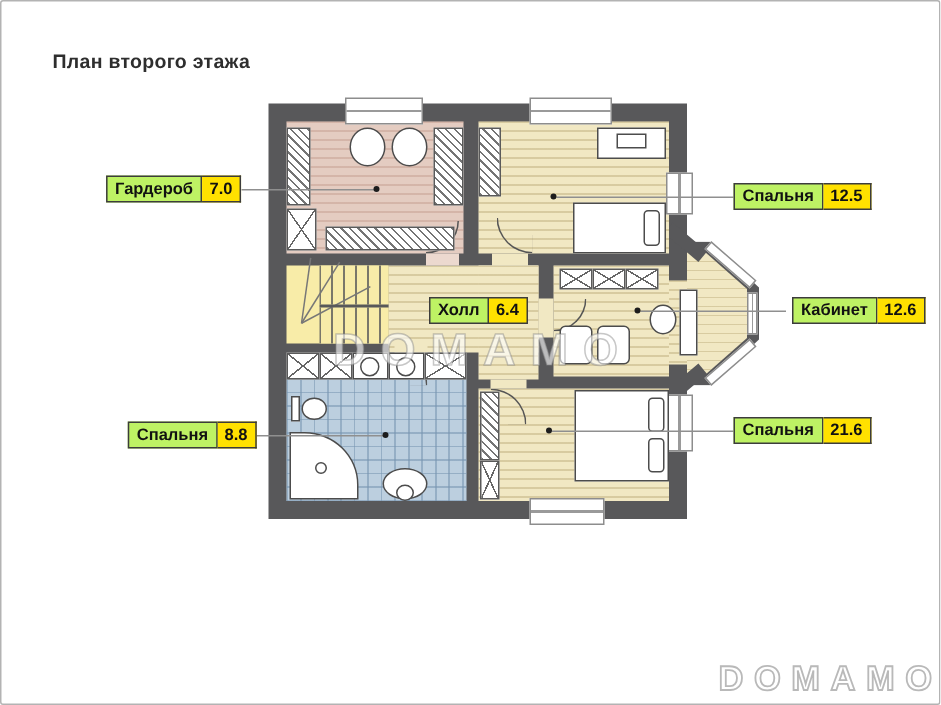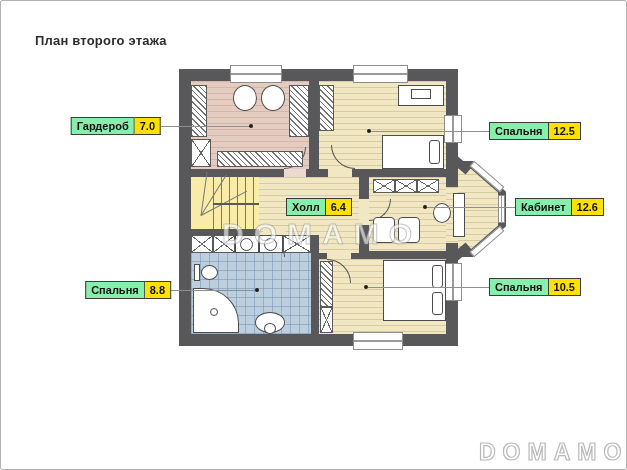--- a/index.html
+++ b/index.html
@@ -38,21 +38,21 @@
   .furn { background:#fff; border:1px solid #4c4c4c; }
   .round { border-radius:50%; }
   .arc { border:1px solid #555; border-top:none; border-left:none; border-radius:0 0 100% 0; background:transparent; }
   .treads { background-color:#f8eca8;
     background-image:repeating-linear-gradient(90deg, rgba(90,90,90,.8) 0 1px, transparent 1px 8px); }
   .fanline { height:1px; background:#777; transform-origin:left center; }
 
   
   .rlabel { display:inline-flex; align-items:stretch; font-size:11px; font-weight:bold; color:#111; white-space:nowrap; }
   .ralign { transform:translateX(-100%); }
-  .rname { background:#86efac; border:1px solid #3c3c3c; padding:2px 5px; }
+  .rname { background:#bef264; border:1px solid #3c3c3c; padding:2px 5px; }
   .rarea { background:#ffe100; border:1px solid #3c3c3c; border-left:none; padding:2px 5px; }
   .leader { height:1px; background:#8f8f8f; }
   .dot { width:4px; height:4px; background:#1d1d1d; border-radius:50%; }
 
   .watermark { left:221px; top:216px; font-size:30px; font-weight:bold; letter-spacing:10px;
     color:rgba(255,255,255,.6); -webkit-text-stroke:1px rgba(130,130,130,.45); }
   .brand { left:478px; top:438px; font-size:23px; font-weight:bold; letter-spacing:7px;
     color:#fff; -webkit-text-stroke:1.2px #b9b9b9; }
 </style>
 </head>
@@ -159,33 +159,33 @@
   <div class="abs dot" style="left:363px;top:284px;"></div>
 
   <div class="abs rlabel ralign" style="left:160px;top:116px;">
     <span class="rname">Гардероб</span>
     <span class="rarea">7.0</span>
   </div>
   <div class="abs rlabel" style="left:488px;top:121px;">
     <span class="rname">Спальня</span>
     <span class="rarea">12.5</span>
   </div>
-  <div class="abs rlabel" style="left:514px;top:197px;">
+  <div class="abs rlabel" style="left:527px;top:197px;">
     <span class="rname">Кабинет</span>
     <span class="rarea">12.6</span>
   </div>
   <div class="abs rlabel" style="left:285px;top:197px;">
     <span class="rname">Холл</span>
     <span class="rarea">6.4</span>
   </div>
   <div class="abs rlabel ralign" style="left:170px;top:280px;">
     <span class="rname">Спальня</span>
     <span class="rarea">8.8</span>
   </div>
   <div class="abs rlabel" style="left:488px;top:277px;">
     <span class="rname">Спальня</span>
-    <span class="rarea">10.5</span>
+    <span class="rarea">21.6</span>
   </div>
 
   <div class="abs watermark">DOMAMO</div>
   <div class="abs brand">DOMAMO</div>
 
 </div>
 
 </body></html>

